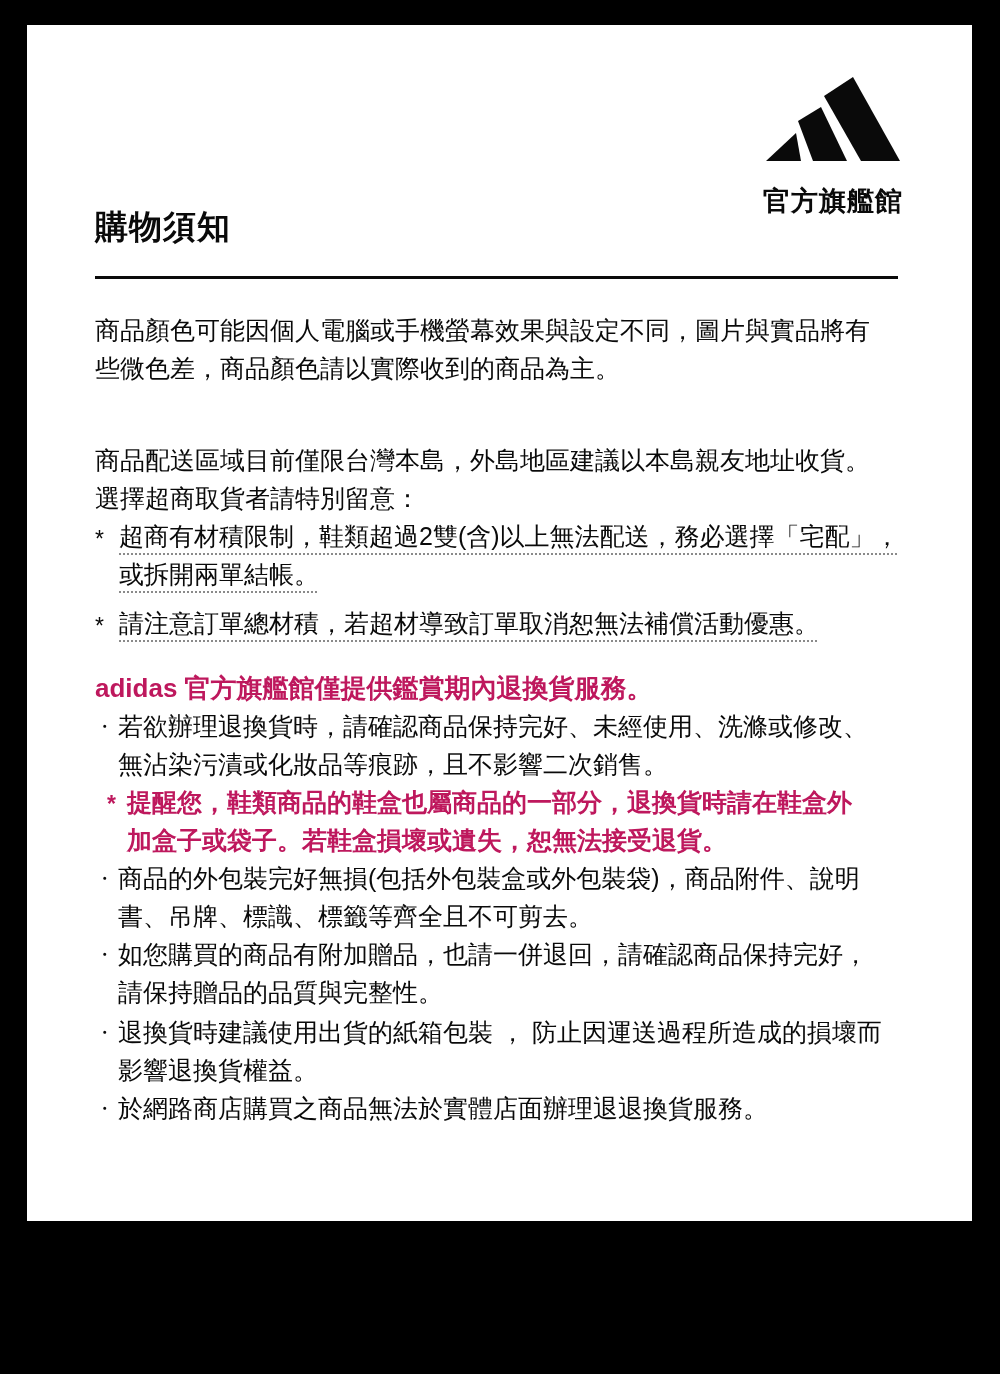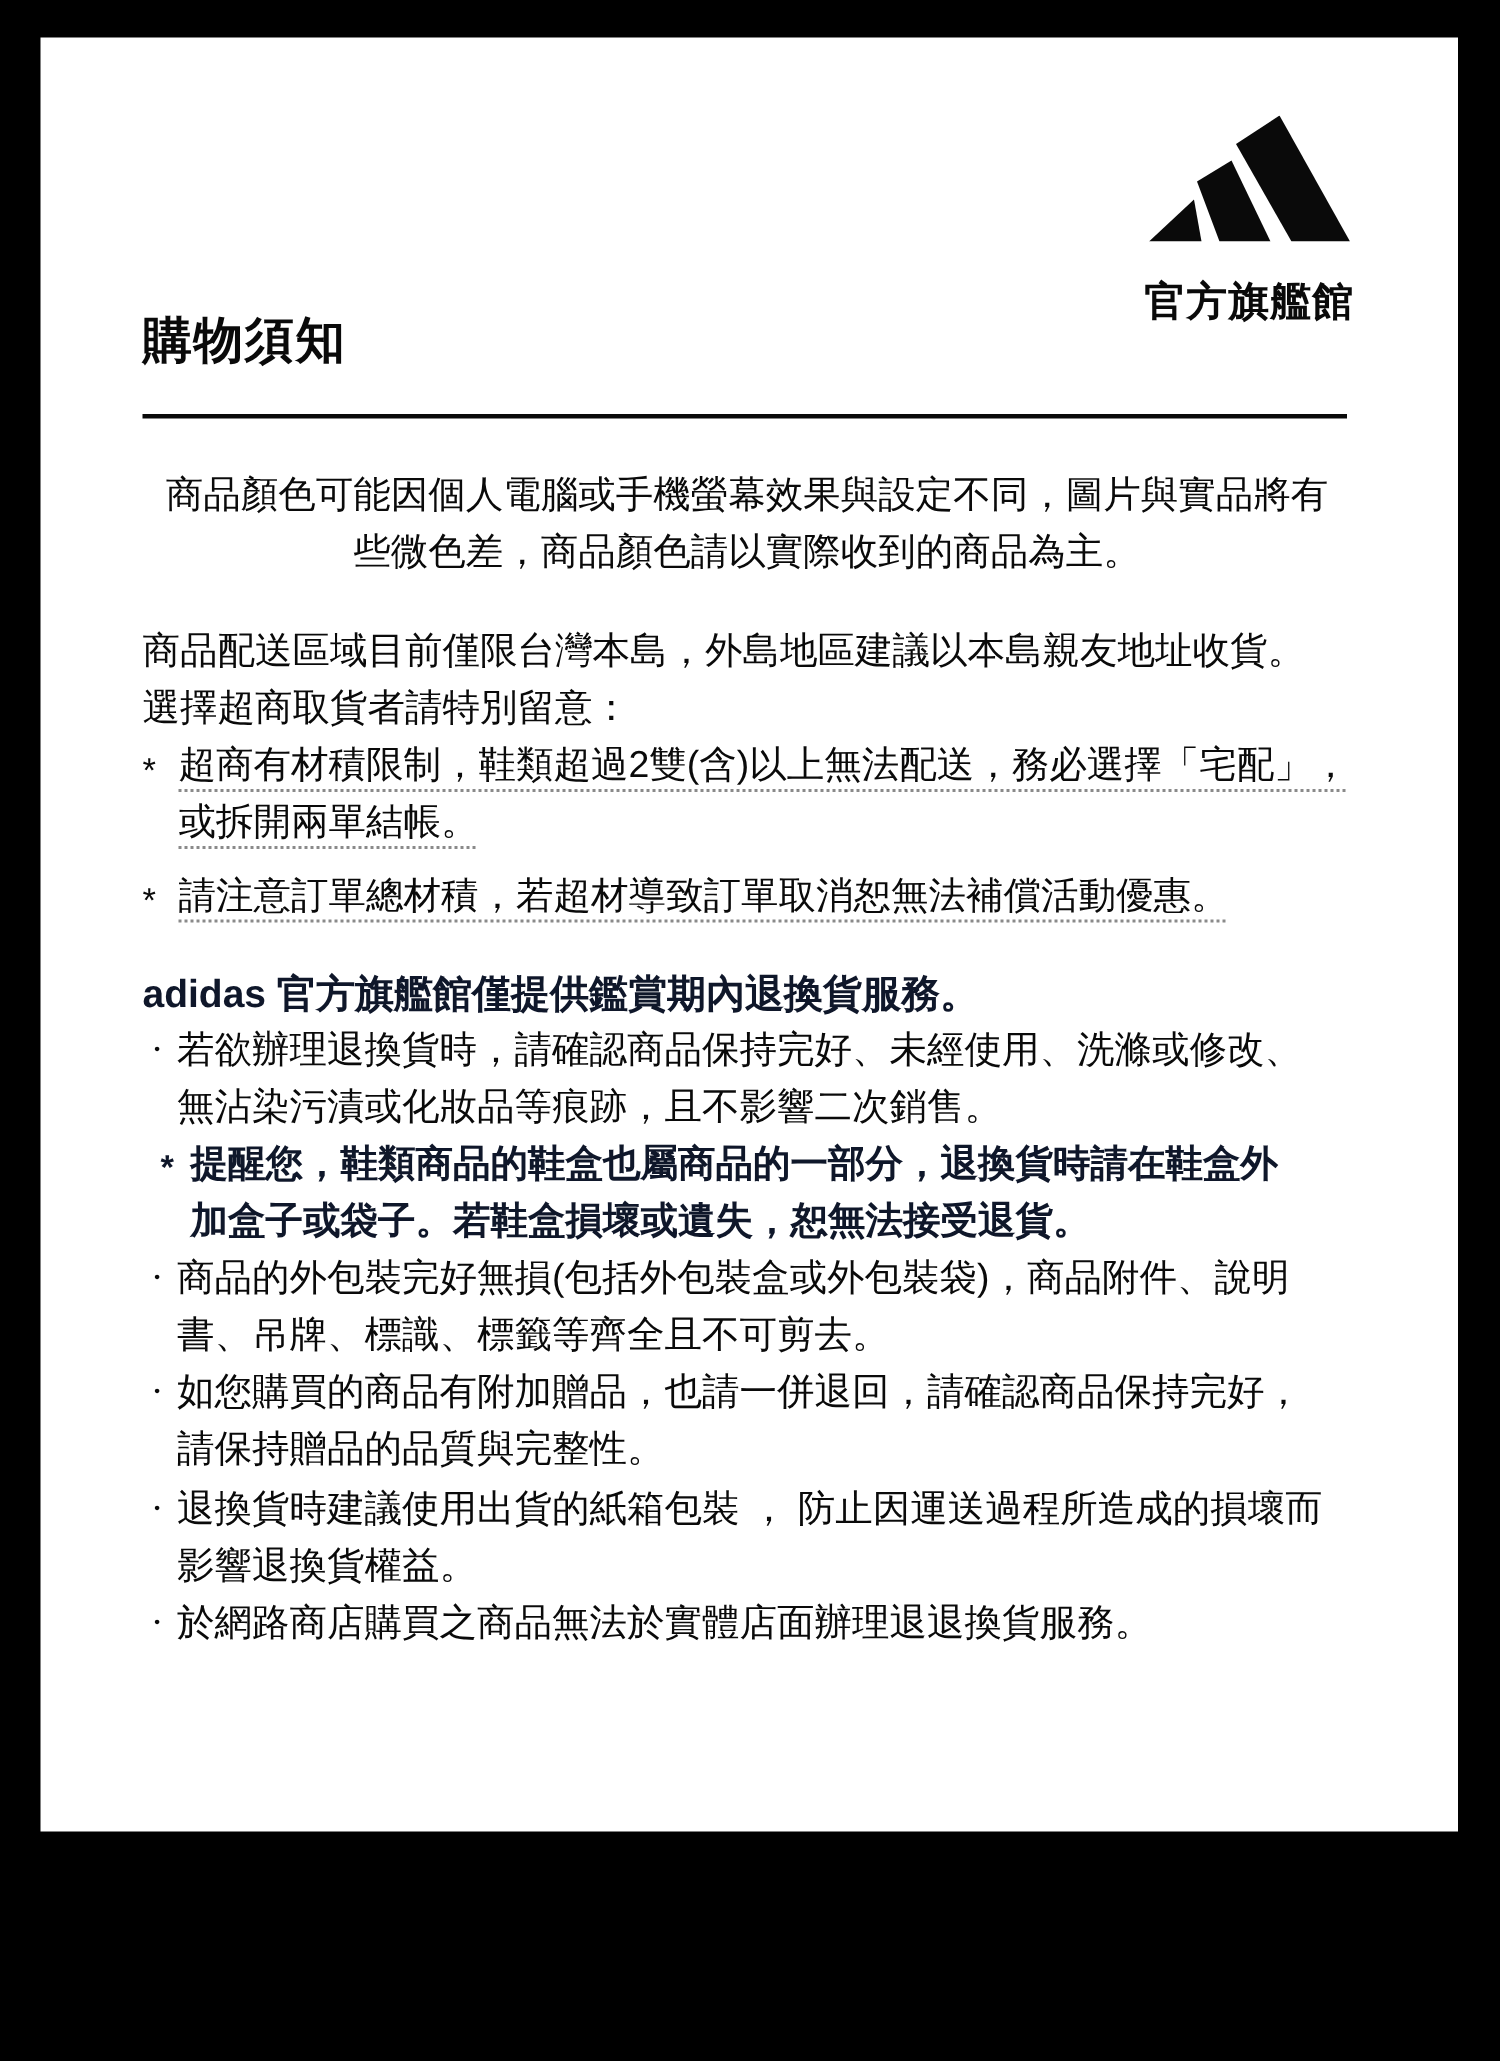--- a/index.html
+++ b/index.html
@@ -36,36 +36,36 @@
     position:absolute; left:0; top:180px;
     font-size:33px; font-weight:bold; letter-spacing:1px;
   }
   
   .content {
     margin:0 71px 0 68px;
     font-size:25px;
     line-height:38px;
   }
   .para { white-space:pre-line; }
-  .p-color   { margin-top:32px;text-align:center; }
-  .p-ship    { margin-top:28px; }
+  .p-color   { margin-top:32px; }
+  .p-ship    { margin-top:54px; }
   .star-item { display:flex; }
   .star-item .marker {
     flex:none; width:24px; font-size:23px; padding-top:3px; text-align:left;
   }
   .star-item .text {
     flex:1; white-space:pre-line;
     text-decoration-line:underline;
     text-decoration-style:dotted;
     text-decoration-color:#8a8a8a;
     text-decoration-thickness:2px;
     text-underline-offset:8px;
   }
   .star-2 { margin-top:11px; }
-  .red { color:#0f172a; }
+  .red { color:#be185d; }
   .returns-heading {
     margin-top:24px;
     font-size:26px; font-weight:bold;
     white-space:pre-line;
   }
   .returns-sub { white-space:pre-line; }
   .bullet-item { display:flex; }
   .bullet-item .marker {
     flex:none; width:23px; font-size:19px; line-height:38px; padding-top:1px;
   }

